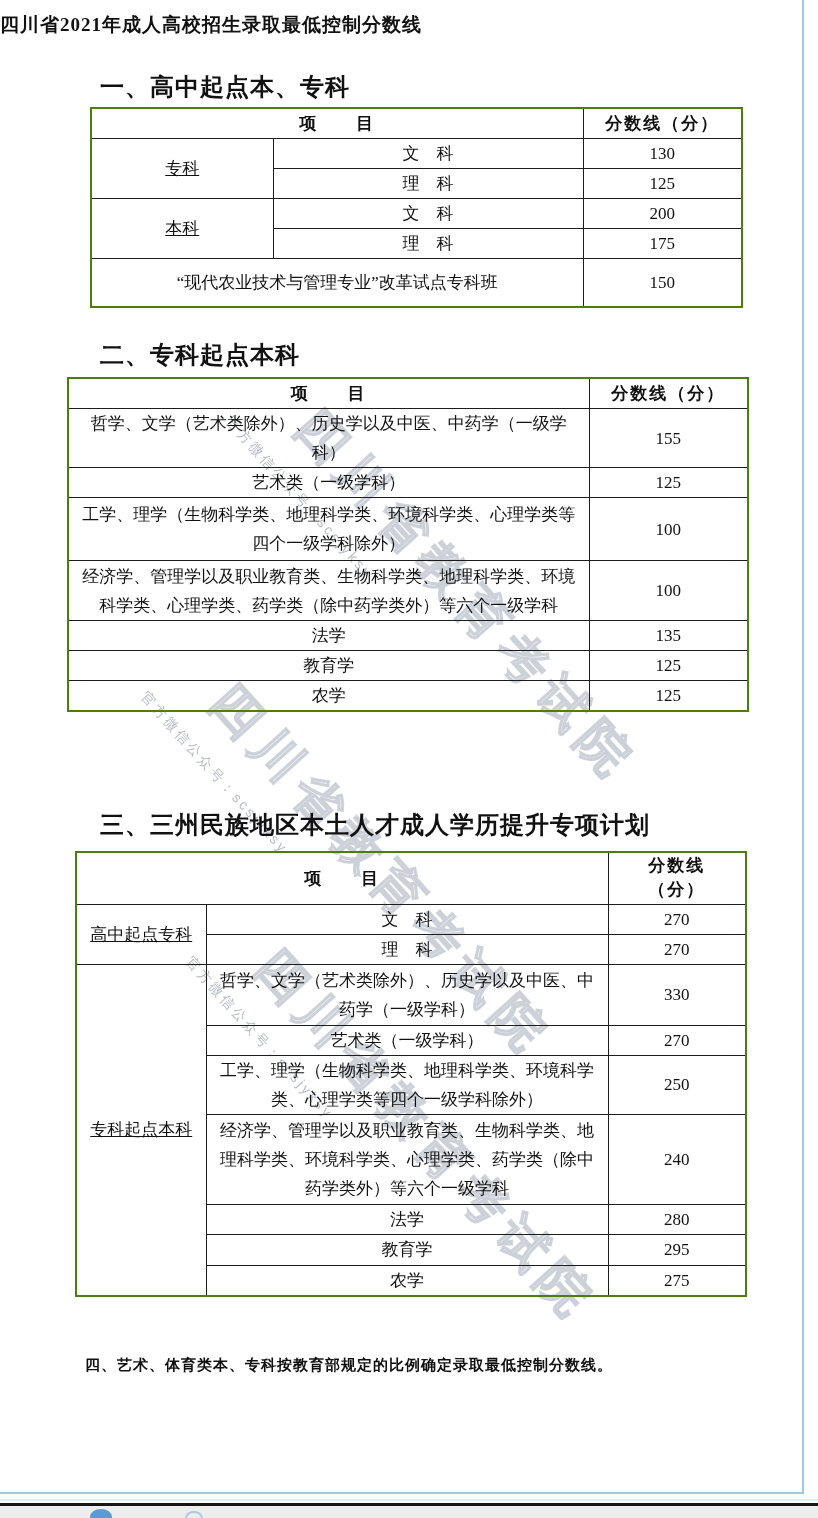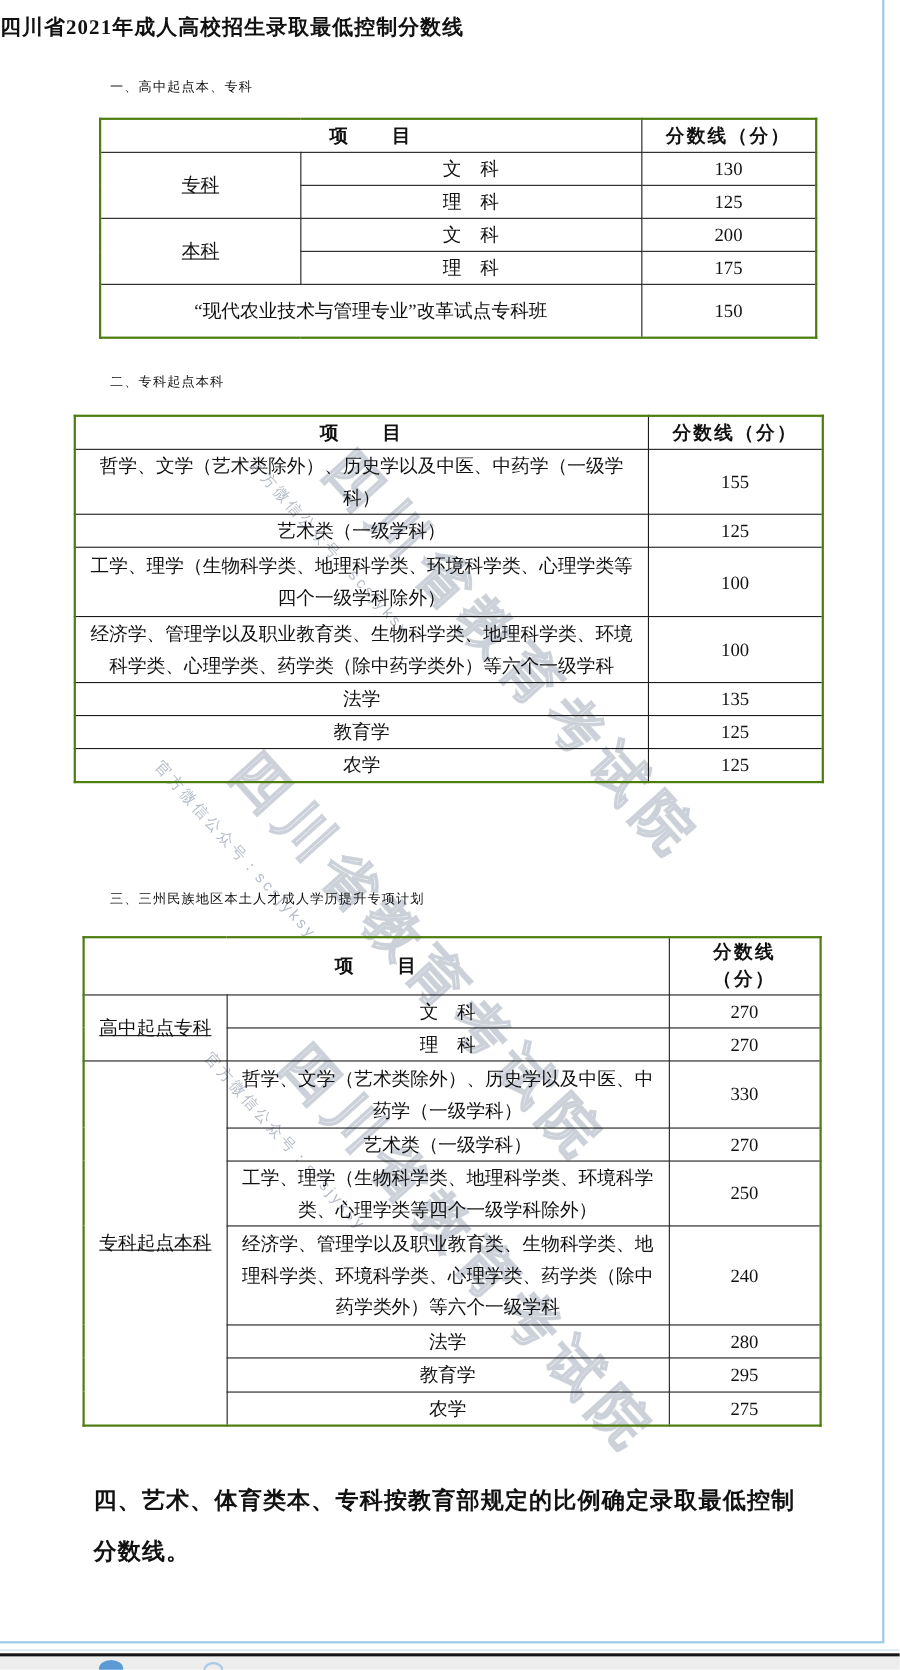--- a/index.html
+++ b/index.html
@@ -36,29 +36,29 @@
   }
 
   
   .doc-title{
     position:absolute;left:0;top:12px;width:818px;text-align:left;
     font-size:19px;font-weight:600;letter-spacing:1px;
   }
   .sec-heading{
     position:absolute;
     font-family:"Liberation Sans","DejaVu Sans",sans-serif;
-    font-size:12px;font-weight:normal;letter-spacing:1px;
+    font-size:24px;font-weight:bold;letter-spacing:1px;
   }
   .h-s1{left:100px;top:71px;}
   .h-s2{left:100px;top:339px;}
   .h-s3{left:100px;top:809px;}
   .sec4-text{
     position:absolute;left:85px;top:1342px;width:658px;
     font-family:"Liberation Sans","DejaVu Sans",sans-serif;
-    font-size:21px;font-weight:bold;line-height:46px;letter-spacing:1px;
+    font-size:15px;font-weight:bold;line-height:46px;letter-spacing:1px;
   }
 
   
   table.score-table{
     position:absolute;border-collapse:collapse;table-layout:fixed;
     border:2px solid #4d7c0f;background:transparent;
   }
   table.score-table td{
     border:1px solid #1c1c1c;text-align:center;vertical-align:middle;
     padding:0 8px;font-size:17px;line-height:29px;overflow:hidden;

